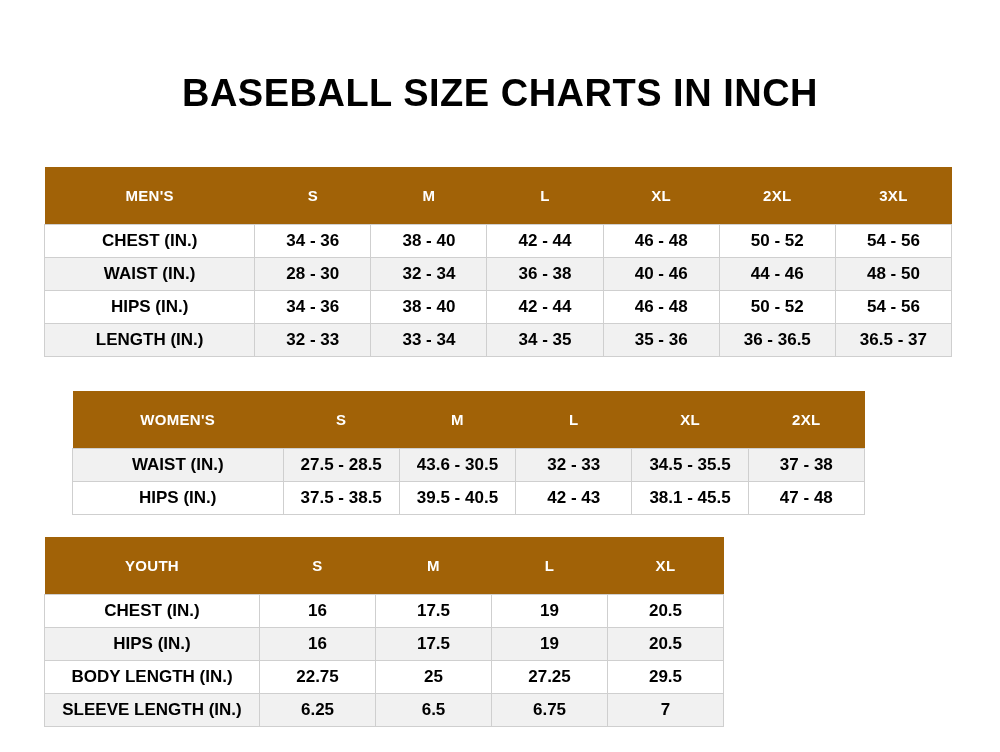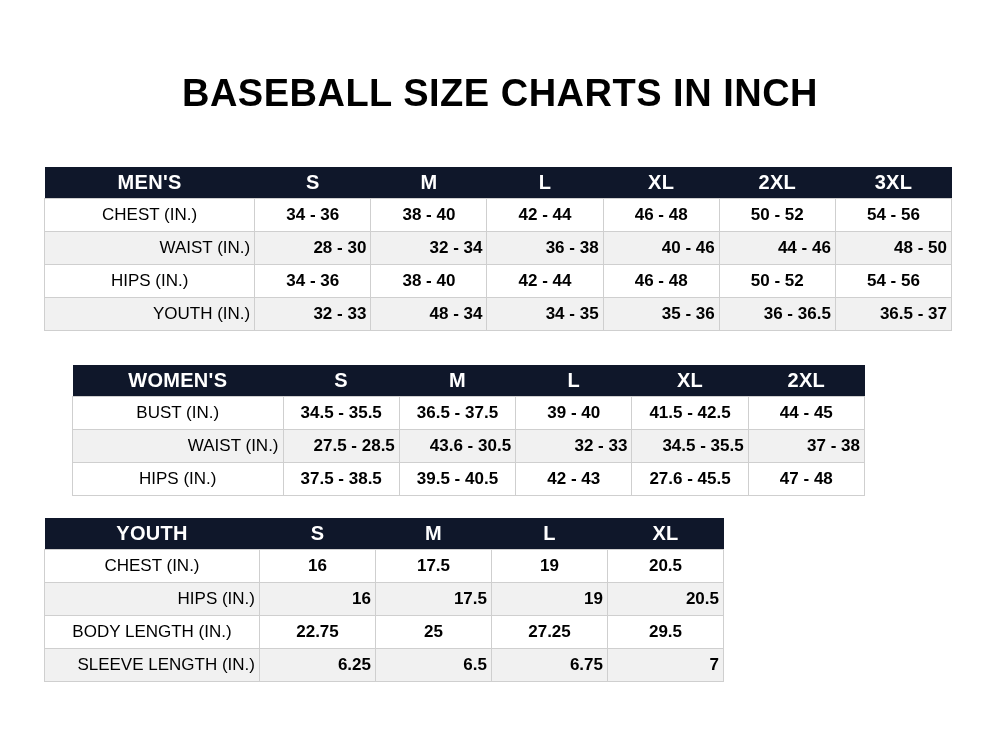--- a/index.html
+++ b/index.html
@@ -37,47 +37,46 @@
   table {
     border-collapse: collapse;
     table-layout: fixed;
     font-size: 17px;
   }
   table.mens { width: 908px; }
   table.womens { width: 793px; margin-top: 34px; margin-left: 28px; }
   table.youth { width: 679px; margin-top: 22px; }
 
   thead th {
-    background: #0f172a;
+    background: #a16207;
     color: #ffffff;
     font-weight: bold;
-    font-size: 20px;
-    padding: 4px 4px;
+    font-size: 15px;
+    padding: 20px 4px;
     text-align: center;
     border: none;
     letter-spacing: 0.3px;
   }
   thead th.rowlabel {
     text-align: center;
   }
   tbody td {
     border: 1px solid #cfcfcf;
     padding: 6px 4px;
     text-align: center;
     font-weight: bold;
     font-size: 17px;
     background: #ffffff;
   }
   tbody tr.alt td {
     background: #f1f1f1;
-    text-align: right;
   }
   tbody td.rowlabel {
     text-align: center;
-    font-weight: normal;
+    font-weight: bold;
   }
   
   .mens col.c0 { width: 210px; }
   .mens col.cx { width: 116px; }
   .womens col.c0 { width: 210px; }
   .womens col.cx { width: 116px; }
   .youth col.c0 { width: 215px; }
   .youth col.cx { width: 116px; }
 </style>
 </head>
@@ -132,23 +131,23 @@
         <tr>
           <td class="rowlabel">HIPS (IN.)</td>
           <td>34 - 36</td>
           <td>38 - 40</td>
           <td>42 - 44</td>
           <td>46 - 48</td>
           <td>50 - 52</td>
           <td>54 - 56</td>
         </tr>
         <tr class="alt">
-          <td class="rowlabel">YOUTH (IN.)</td>
+          <td class="rowlabel">LENGTH (IN.)</td>
           <td>32 - 33</td>
-          <td>48 - 34</td>
+          <td>33 - 34</td>
           <td>34 - 35</td>
           <td>35 - 36</td>
           <td>36 - 36.5</td>
           <td>36.5 - 37</td>
         </tr>
       </tbody>
     </table>
 
     <table class="womens">
       <colgroup>
@@ -163,42 +162,34 @@
         <tr>
           <th class="rowlabel">WOMEN'S</th>
           <th>S</th>
           <th>M</th>
           <th>L</th>
           <th>XL</th>
           <th>2XL</th>
         </tr>
       </thead>
       <tbody>
-        <tr>
-          <td class="rowlabel">BUST (IN.)</td>
-          <td>34.5 - 35.5</td>
-          <td>36.5 - 37.5</td>
-          <td>39 - 40</td>
-          <td>41.5 - 42.5</td>
-          <td>44 - 45</td>
-        </tr>
         <tr class="alt">
           <td class="rowlabel">WAIST (IN.)</td>
           <td>27.5 - 28.5</td>
           <td>43.6 - 30.5</td>
           <td>32 - 33</td>
           <td>34.5 - 35.5</td>
           <td>37 - 38</td>
         </tr>
         <tr>
           <td class="rowlabel">HIPS (IN.)</td>
           <td>37.5 - 38.5</td>
           <td>39.5 - 40.5</td>
           <td>42 - 43</td>
-          <td>27.6 - 45.5</td>
+          <td>38.1 - 45.5</td>
           <td>47 - 48</td>
         </tr>
       </tbody>
     </table>
 
     <table class="youth">
       <colgroup>
         <col class="c0">
           <col class="cx">
           <col class="cx">

